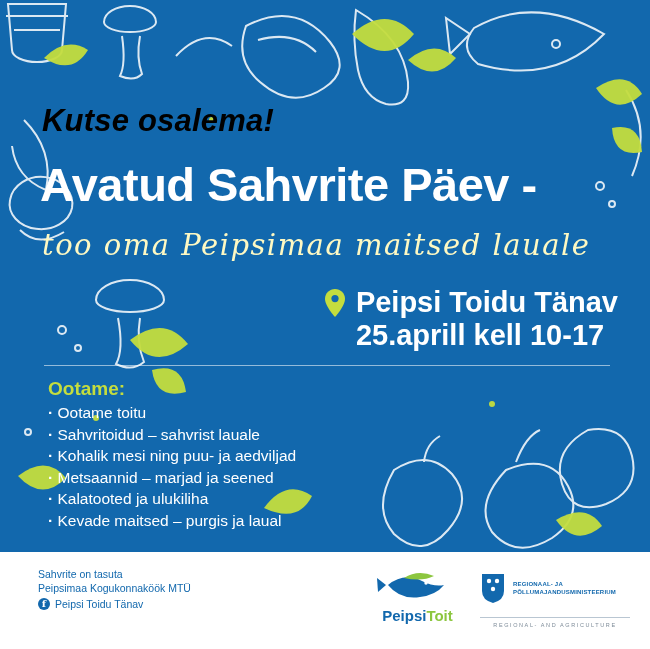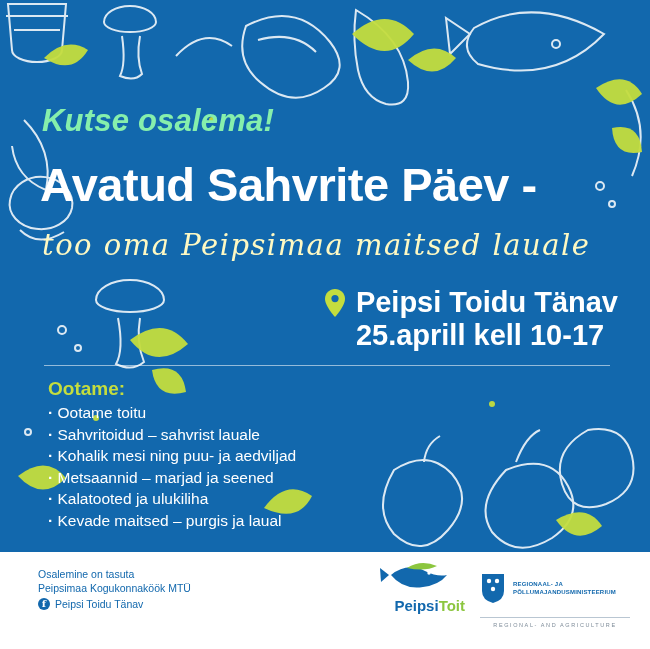--- a/index.html
+++ b/index.html
@@ -43,21 +43,21 @@
     height: 552px;
   }
 
   .kutse {
     position: absolute;
     left: 42px;
     top: 103px;
     font-size: 31px;
     font-style: italic;
     font-weight: bold;
-    color: #86efac;
+    color: #000000;
     letter-spacing: 0.2px;
     text-align: center;
   }
   .headline {
     position: absolute;
     left: 40px;
     top: 160px;
     font-size: 47px;
     font-weight: bold;
     color: #ffffff;
@@ -188,23 +188,23 @@
     flex: 0 0 auto;
   }
   .fb-label {
     font-size: 10.5px;
     color: #1268ad;
   }
 
   .logo-peipsi {
     position: absolute;
     left: 370px;
-    top: 7px;
+    top: 17px;
     width: 95px;
-    text-align: right;
+    text-align: center;
   }
   .logo-peipsi .name {
     font-size: 15px;
     font-weight: bold;
     color: #1268ad;
     margin-top: 2px;
   }
   .logo-peipsi .name .green {
     color: #8cc63f;
   }
@@ -336,21 +336,21 @@
         <li>Metsaannid – marjad ja seened</li>
         <li>Kalatooted ja ulukiliha</li>
         <li>Kevade maitsed – purgis ja laual</li>
       </ul>
     </div>
   </div>
 
   <div class="footer">
     <div class="footer-left">
       <div class="footer-lines">
-        <div>Osalemine on tasuta</div>
+        <div>Sahvrite on tasuta</div>
         <div>Peipsimaa Kogukonnaköök MTÜ</div>
       </div>
       <div class="fb-row">
         <div class="fb-icon">f</div>
         <div class="fb-label">Peipsi Toidu Tänav</div>
       </div>
     </div>
 
     <div class="logo-peipsi">
       <svg width="88" height="32" viewBox="0 0 88 32">

